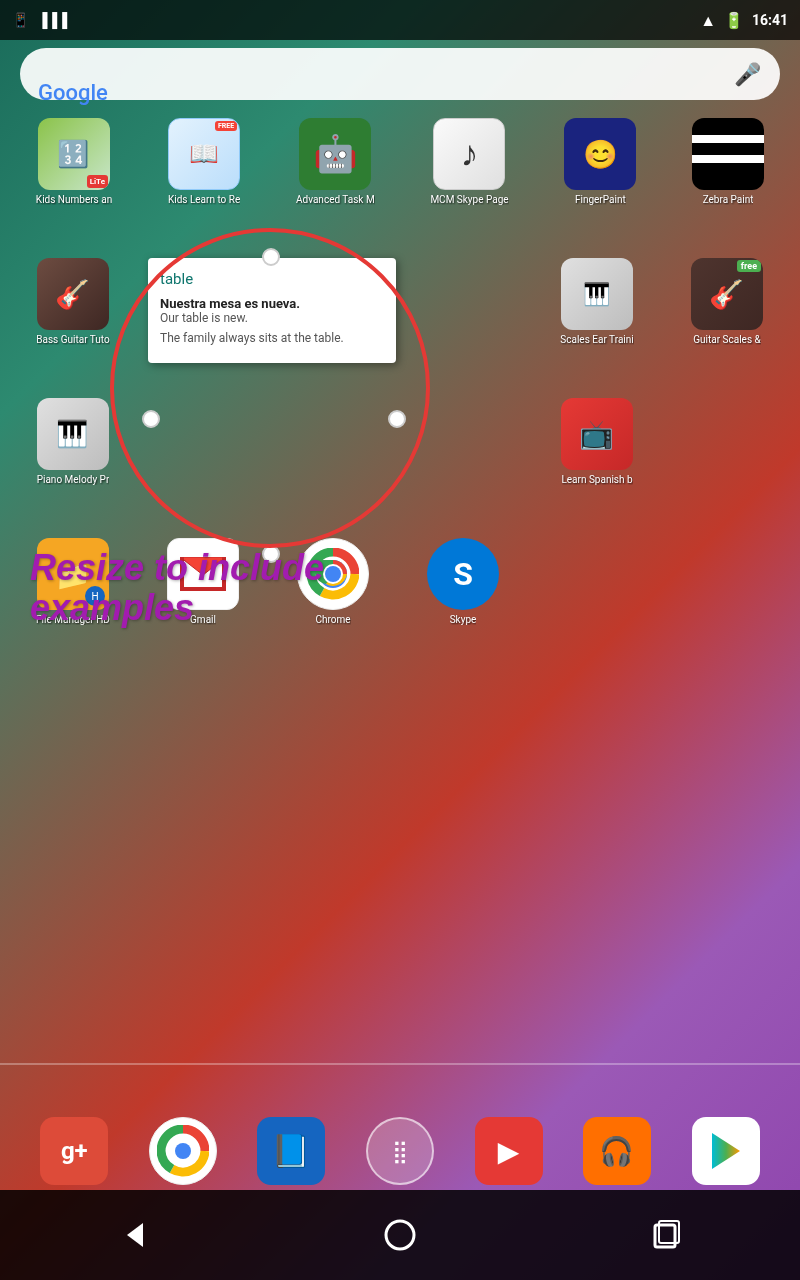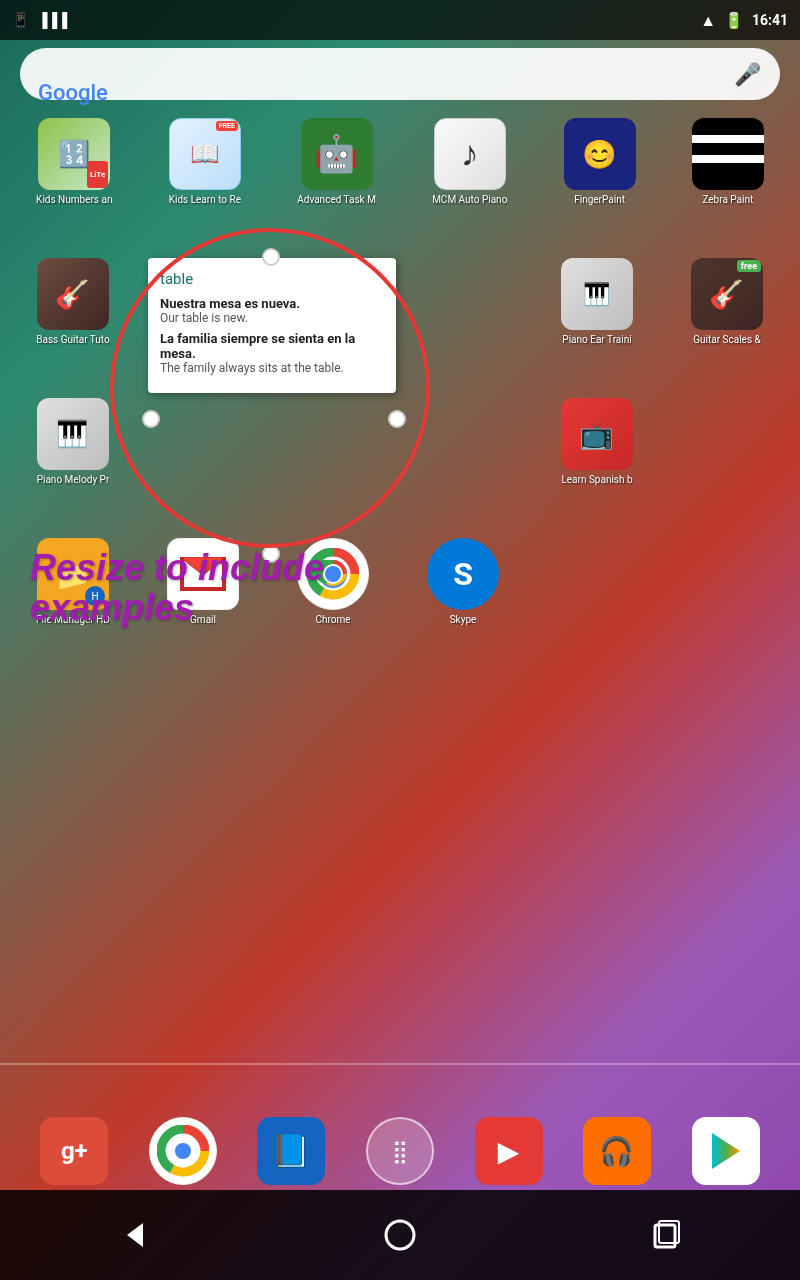--- a/index.html
+++ b/index.html
@@ -231,42 +231,42 @@
 
 <div class="search-bar">
   <span class="search-text" style="color:#4285f4;font-size:22px;font-weight:500;">Google</span>
   <span class="mic-icon">🎤</span>
 </div>
 
 <div class="app-row-1">
   <div class="app-item">
     <div class="app-icon icon-kids-numbers" style="background:linear-gradient(135deg,#8bc34a,#c8e6c9);">
       <span style="font-size:26px;">🔢</span>
-      <div style="position:absolute;bottom:2px;right:2px;background:#e53935;border-radius:3px;padding:9px 3px;font-size:8px;color:white;font-weight:bold;">LiTe</div>
+      <div style="position:absolute;bottom:2px;right:2px;background:#e53935;border-radius:3px;padding:2px 3px;font-size:8px;color:white;font-weight:bold;">LiTe</div>
     </div>
     <span class="app-label">Kids Numbers an</span>
   </div>
   <div class="app-item">
     <div class="app-icon" style="background:linear-gradient(135deg,#e3f2fd,#bbdefb);border:1px solid #90caf9;">
       <span style="font-size:24px;">📖</span>
       <div style="position:absolute;top:2px;right:2px;background:#f44336;border-radius:3px;padding:1px 3px;font-size:7px;color:white;font-weight:bold;">FREE</div>
     </div>
     <span class="app-label">Kids Learn to Re</span>
   </div>
   <div class="app-item">
     <div class="app-icon" style="background:#2e7d32;">
       <span style="font-size:36px;color:#4caf50;">🤖</span>
     </div>
     <span class="app-label">Advanced Task M</span>
   </div>
   <div class="app-item">
     <div class="app-icon" style="background:linear-gradient(135deg,#fafafa,#e0e0e0);border:1px solid #ccc;">
       <span style="font-size:36px;color:#333;">♪</span>
     </div>
-    <span class="app-label">MCM Auto Piano</span>
+    <span class="app-label">MCM Skype Page</span>
   </div>
   <div class="app-item">
     <div class="app-icon" style="background:#1a237e;">
       <span style="font-size:28px;">😊</span>
     </div>
     <span class="app-label">FingerPaint</span>
   </div>
   <div class="app-item">
     <div class="app-icon" style="background:#000;display:flex;flex-direction:column;justify-content:center;gap:2px;">
       <div style="height:8px;background:#fff;width:100%;"></div>
@@ -284,21 +284,21 @@
       <span style="font-size:28px;">🎸</span>
     </div>
     <span class="app-label">Bass Guitar Tuto</span>
   </div>
 
   <div style="flex:1;"></div>
   <div class="app-item" style="width:130px;">
     <div class="app-icon" style="background:linear-gradient(135deg,#e0e0e0,#bdbdbd);overflow:hidden;">
       <span style="font-size:22px;">🎹</span>
     </div>
-    <span class="app-label">Piano Ear Traini</span>
+    <span class="app-label">Scales Ear Traini</span>
   </div>
   <div class="app-item" style="width:130px;">
     <div class="app-icon" style="background:linear-gradient(135deg,#4e342e,#3e2723);">
       <div style="position:absolute;top:2px;right:2px;background:#4caf50;border-radius:3px;padding:1px 4px;font-size:9px;color:white;font-weight:bold;">free</div>
       <span style="font-size:28px;">🎸</span>
     </div>
     <span class="app-label">Guitar Scales &amp;</span>
   </div>
 </div>
 
@@ -367,21 +367,20 @@
   </div>
 </div>
 
 <div class="app-row-5" style="justify-content:space-between;padding:0 30px;">
 </div>
 
 <div class="widget-card">
   <div class="word-translation">table</div>
   <div class="example-es">Nuestra mesa es nueva.</div>
   <div class="example-en">Our table is new.</div>
-  <div class="example-es">La familia siempre se sienta en la mesa.</div>
   <div class="example-en">The family always sits at the table.</div>
 </div>
 
 <div class="resize-handle handle-top"></div>
 <div class="resize-handle handle-left"></div>
 <div class="resize-handle handle-right"></div>
 <div class="resize-handle handle-bottom"></div>
 
 <div class="annotation-circle"></div>
 

